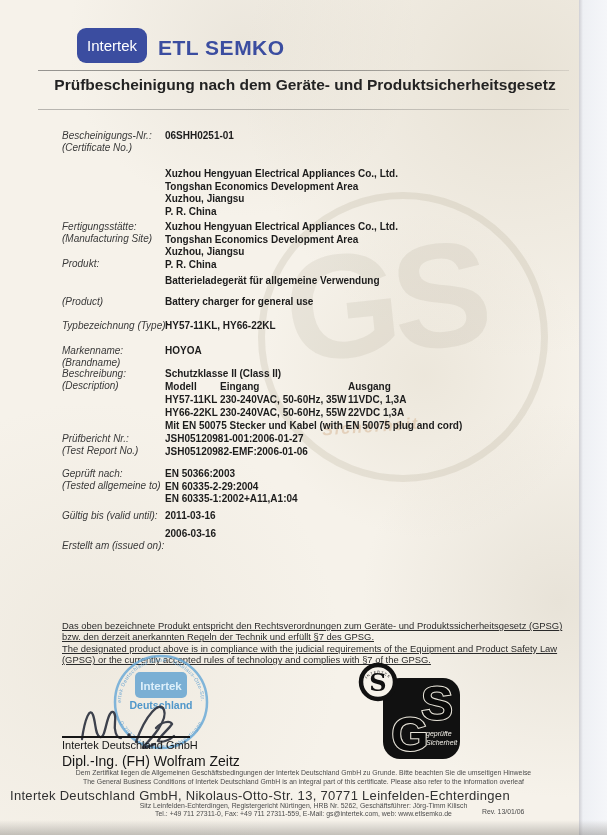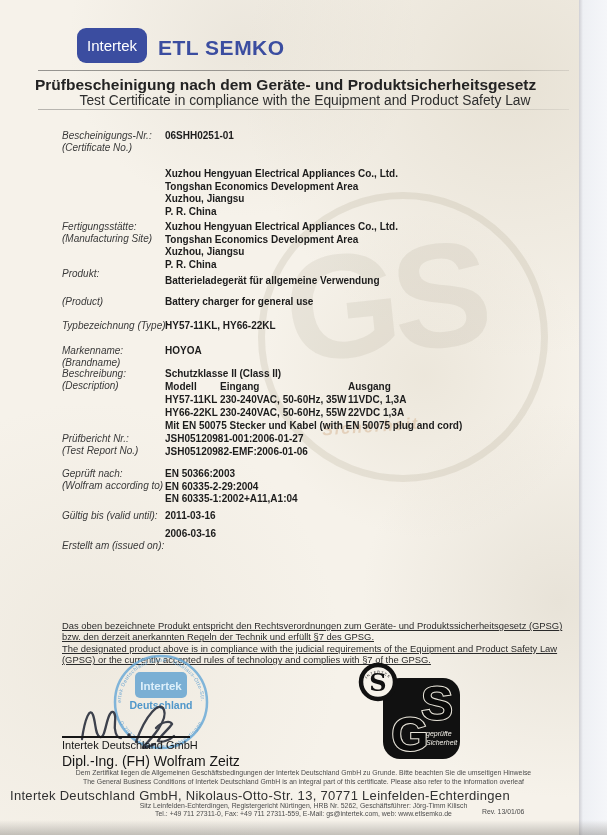--- a/index.html
+++ b/index.html
@@ -25,21 +25,21 @@
     border:7px solid rgba(168,158,136,.20);}
   .wm-gs{left:285px;top:215px;width:230px;font-size:148px;font-weight:bold;
     color:rgba(150,140,118,.13);transform:rotate(-6deg);letter-spacing:-8px;}
   .wm-sich{left:322px;top:418px;font-size:16px;font-style:italic;font-weight:bold;
     color:rgba(196,144,92,.30);transform:rotate(-4deg);letter-spacing:2px;}
   
   .logo-box{left:77px;top:28px;width:70px;height:35px;background:#3b4da0;border-radius:9px;
     display:flex;align-items:center;justify-content:center;color:#fff;font-size:15px;}
   .brand{left:158px;top:36px;font-size:21px;font-weight:bold;color:#3b4da0;letter-spacing:.5px;}
   .rule{left:38px;width:531px;height:1px;background:linear-gradient(90deg,rgba(55,55,55,.5) 0%,rgba(55,55,55,.45) 60%,rgba(55,55,55,.12) 100%);}
-  .title{left:35px;top:76px;width:540px;font-size:15.5px;font-weight:bold;color:#232323;}
+  .title{left:35px;top:76px;width:540px;text-align:center;font-size:15.5px;font-weight:bold;color:#232323;}
   .subtitle{left:35px;top:93px;width:540px;text-align:center;font-size:13.8px;color:#2e2e2e;}
   
   .lbl{left:62px;font-size:10px;font-style:italic;color:#3a3a3a;line-height:12.3px;}
   .lbl span{display:block;}
   .val{left:165px;font-size:10px;font-weight:bold;color:#1c1c1c;line-height:12.6px;white-space:nowrap;}
   .val span{display:block;}
   .c2{left:220px;}
   .c3{left:348px;}
   
   .law{left:62px;width:508px;font-size:9.4px;line-height:11.4px;color:#2a2a2a;text-decoration:underline;}
@@ -64,21 +64,20 @@
 
   <div class="abs edge-right"></div>
 
   <div class="abs logo-box">
     <span>Intertek</span>
   </div>
   <div class="abs brand">ETL SEMKO</div>
 
   <div class="abs rule" style="top:70px"></div>
   <div class="abs title">Prüfbescheinigung nach dem Geräte- und Produktsicherheitsgesetz</div>
-  <div class="abs subtitle">Test Certificate in compliance with the Equipment and Product Safety Law</div>
   <div class="abs rule" style="top:109px;opacity:.65"></div>
 
   <div class="abs lbl" style="top:130px">
     <span>Bescheinigungs-Nr.:</span>
     <span>(Certificate No.)</span>
   </div>
   <div class="abs val" style="top:130px">06SHH0251-01</div>
 
   <div class="abs val" style="top:168px">
     <span>Xuzhou Hengyuan Electrical Appliances Co., Ltd.</span>
@@ -91,21 +90,21 @@
     <span>Fertigungsstätte:</span>
     <span>(Manufacturing Site)</span>
   </div>
   <div class="abs val" style="top:221px">
     <span>Xuzhou Hengyuan Electrical Appliances Co., Ltd.</span>
     <span>Tongshan Economics Development Area</span>
     <span>Xuzhou, Jiangsu</span>
     <span>P. R. China</span>
   </div>
 
-  <div class="abs lbl" style="top:268px">Produkt:</div>
+  <div class="abs lbl" style="top:258px">Produkt:</div>
   <div class="abs val" style="top:275px">Batterieladegerät für allgemeine Verwendung</div>
   <div class="abs lbl" style="top:296px">(Product)</div>
   <div class="abs val" style="top:296px">Battery charger for general use</div>
 
   <div class="abs lbl" style="top:320px">Typbezeichnung (Type):</div>
   <div class="abs val" style="top:320px">HY57-11KL, HY66-22KL</div>
 
   <div class="abs lbl" style="top:345px">
     <span>Markenname:</span>
     <span>(Brandname)</span>
@@ -132,21 +131,21 @@
     <span>Prüfbericht Nr.:</span>
     <span>(Test Report No.)</span>
   </div>
   <div class="abs val" style="top:433px">
     <span>JSH05120981-001:2006-01-27</span>
     <span>JSH05120982-EMF:2006-01-06</span>
   </div>
 
   <div class="abs lbl" style="top:468px">
     <span>Geprüft nach:</span>
-    <span>(Wolfram according to)</span>
+    <span>(Tested allgemeine to)</span>
   </div>
   <div class="abs val" style="top:468px">
     <span>EN 50366:2003</span>
     <span>EN 60335-2-29:2004</span>
     <span>EN 60335-1:2002+A11,A1:04</span>
   </div>
 
   <div class="abs lbl" style="top:510px">Gültig bis (valid until):</div>
   <div class="abs val" style="top:510px">2011-03-16</div>
   <div class="abs lbl" style="top:540px">Erstellt am (issued on):</div>

